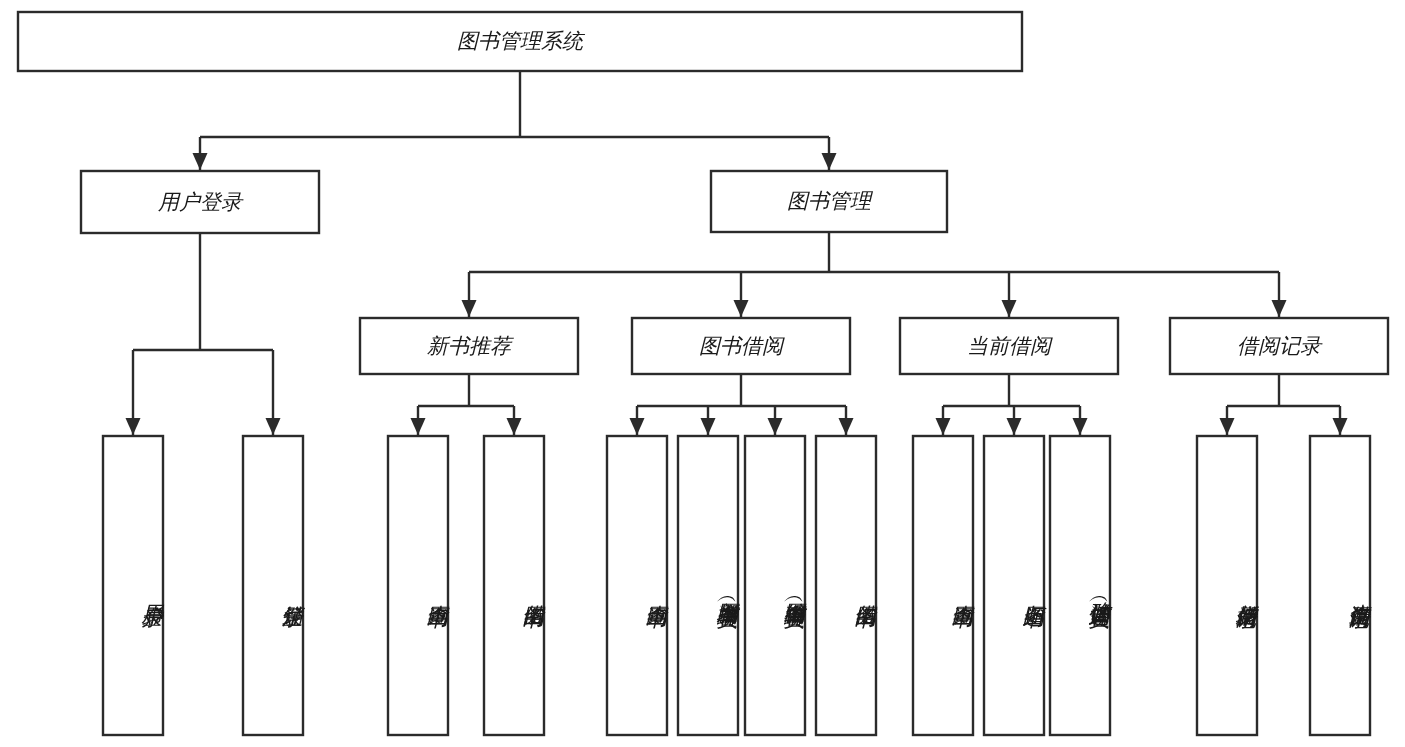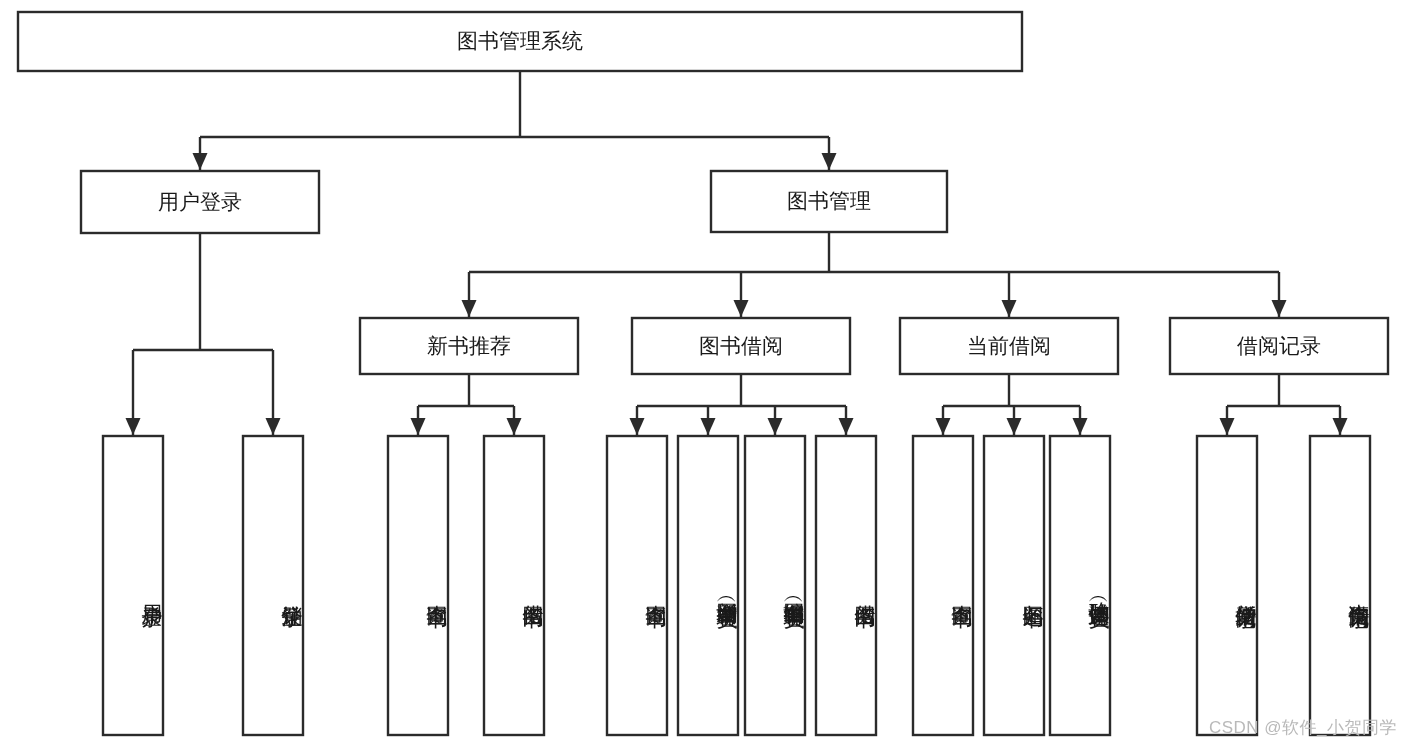--- a/index.html
+++ b/index.html
@@ -11,20 +11,21 @@
     width: 1405px;
     height: 747px;
     font-family: "Liberation Sans", "DejaVu Sans", sans-serif;
     overflow: hidden;
     position: relative;
   }
   #diagram-root {
     position: relative;
     width: 1405px;
     height: 747px;
+    font-style: italic;
   }
   svg.diagram-canvas {
     position: absolute;
     top: 0;
     left: 0;
     width: 1405px;
     height: 747px;
   }
   .node-box {
     fill: #ffffff;
@@ -212,14 +213,13 @@
       <div class="node-label-v" style="left: 607px; top: 450px; width: 60px; height: 279px;">查询图书</div>
       <div class="node-label-v" style="left: 678px; top: 450px; width: 60px; height: 279px;">新增图书（管理员）</div>
       <div class="node-label-v" style="left: 745px; top: 450px; width: 60px; height: 279px;">编辑图书（管理员）</div>
       <div class="node-label-v" style="left: 816px; top: 450px; width: 60px; height: 279px;">借阅图书</div>
       <div class="node-label-v" style="left: 913px; top: 450px; width: 60px; height: 279px;">查询图书</div>
       <div class="node-label-v" style="left: 984px; top: 450px; width: 60px; height: 279px;">归还图书</div>
       <div class="node-label-v" style="left: 1050px; top: 450px; width: 60px; height: 279px;">确认归还（管理员）</div>
       <div class="node-label-v" style="left: 1197px; top: 450px; width: 60px; height: 279px;">新增借阅记录</div>
       <div class="node-label-v" style="left: 1310px; top: 450px; width: 60px; height: 279px;">查询借阅记录</div>
     </div>
-  <div class="watermark">CSDN @软件_小贺同学</div>
 </div>
 
 </body></html>

